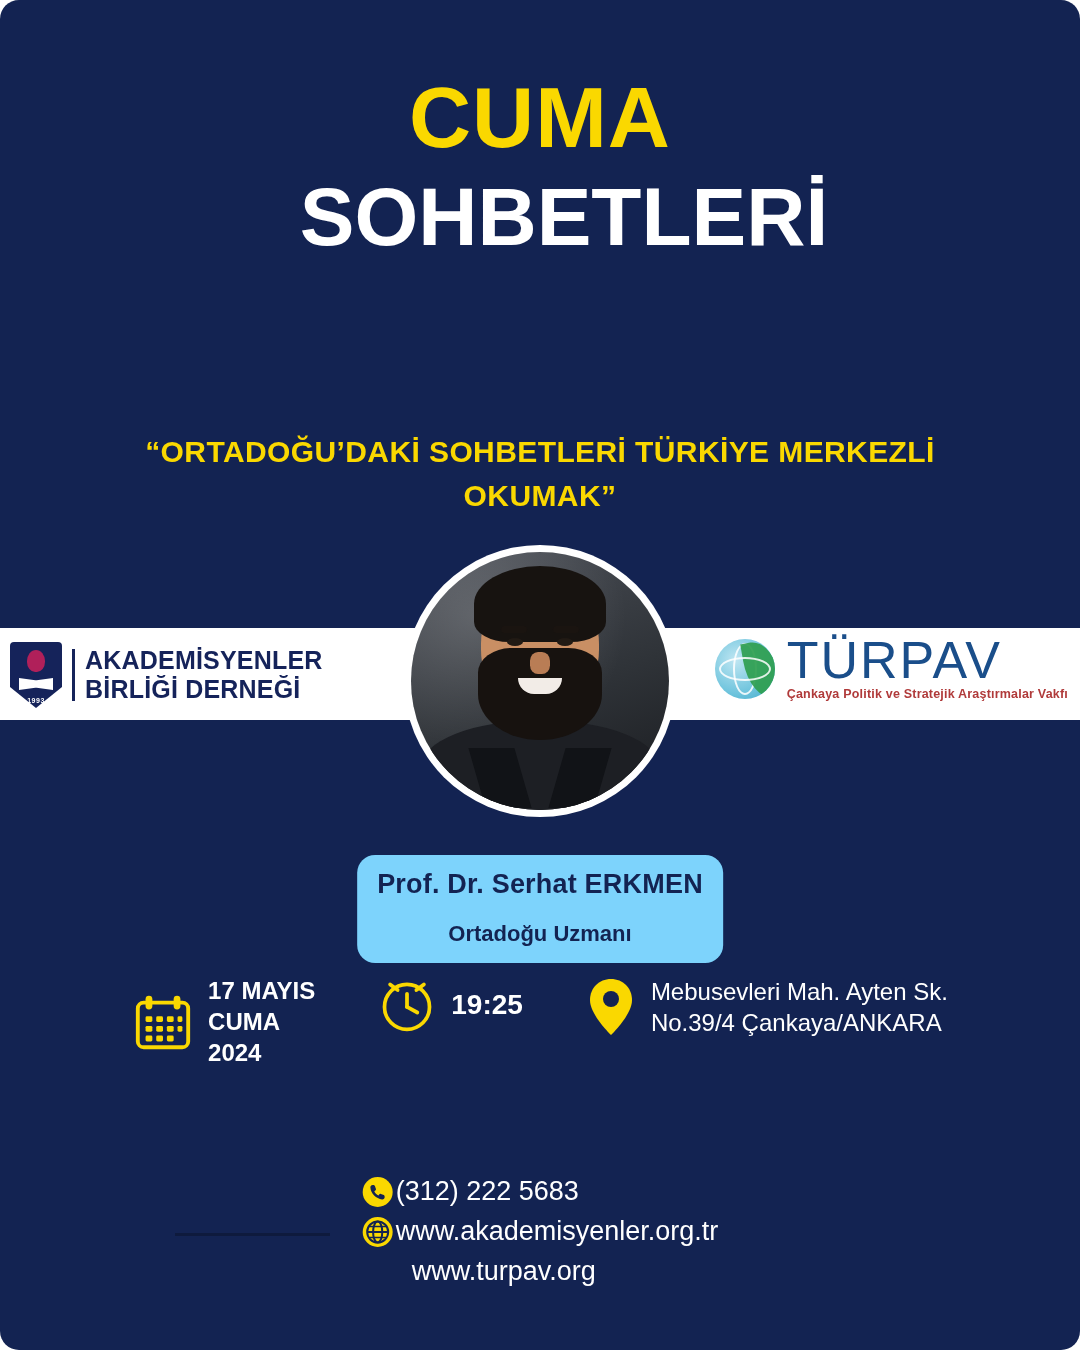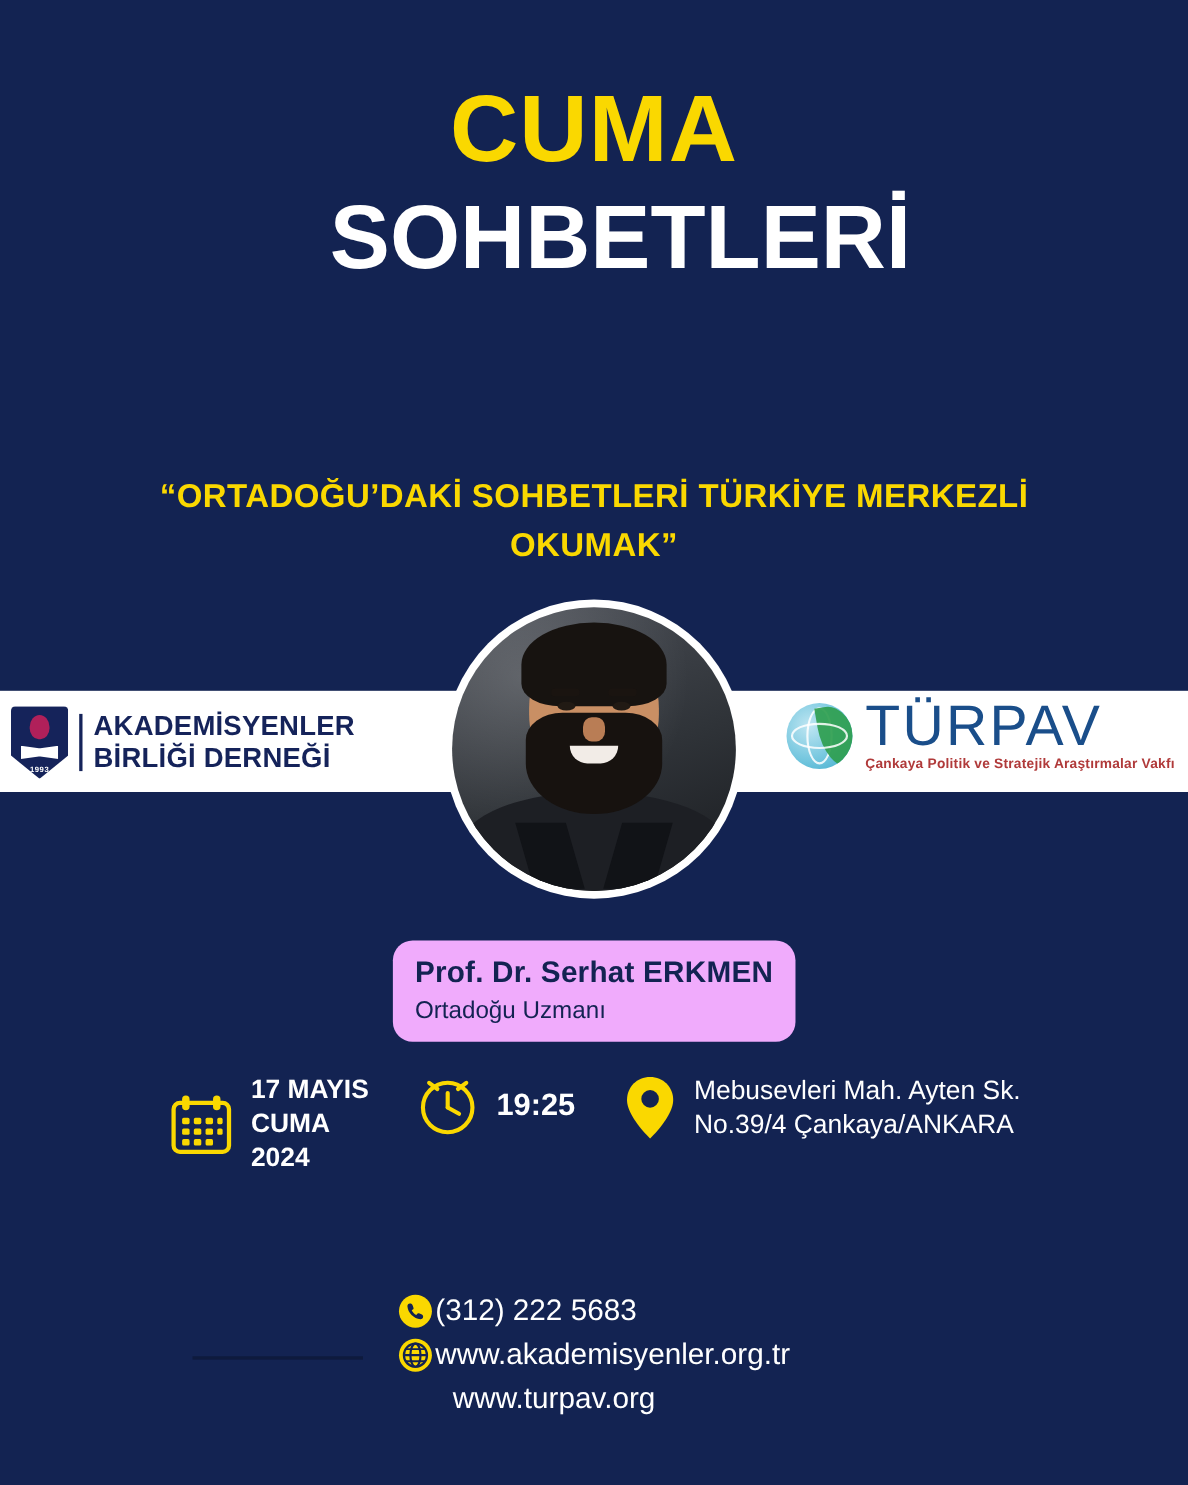--- a/index.html
+++ b/index.html
@@ -6,20 +6,21 @@
   html, body {
     width: 1080px; height: 1350px;
     font-family: "Liberation Sans", sans-serif;
     background: #ffffff;
   }
   .poster {
     position: relative;
     width: 1080px; height: 1350px;
     background: #132352;
     overflow: hidden;
+    border-radius: 19px;
   }
 
   
   .title-wrap {
     position: absolute;
     top: 72px; left: 0; width: 100%;
     text-align: center;
   }
   .title-line1 {
     font-size: 86px;
@@ -254,46 +255,46 @@
     background: #111317;
   }
   .photo .collar-l { left: 66px; transform: skewX(16deg); }
   .photo .collar-r { right: 66px; transform: skewX(-16deg); }
 
   
   .name-pill {
     position: absolute;
     top: 855px; left: 50%;
     transform: translateX(-50%);
-    background: #f0abfc;
+    background: #7dd3fc;
     color: #132352;
     border-radius: 18px;
     padding: 14px 20px 16px;
-    text-align: left;
+    text-align: center;
     min-width: 320px;
   }
   .name-pill .nm {
     font-size: 27px;
     font-weight: 800;
     letter-spacing: 0.2px;
   }
   .name-pill .role {
     font-size: 22px;
-    font-weight: 400;
-    margin-top: 5px;
+    font-weight: 700;
+    margin-top: 21px;
   }
 
   
   .info-row {
     position: absolute;
     top: 975px; left: 0; width: 100%;
     display: flex;
     align-items: flex-start;
     justify-content: center;
-    gap: 42px;
+    gap: 62px;
     color: #ffffff;
   }
   .info-item { display: flex; align-items: center; gap: 14px; }
   .info-item .txt { line-height: 1.3; }
 
   .date-txt {
     font-size: 24px; font-weight: 800; color: #ffffff;
     line-height: 1.25;
   }
   .time-txt { font-size: 28px; font-weight: 800; color: #ffffff; }

